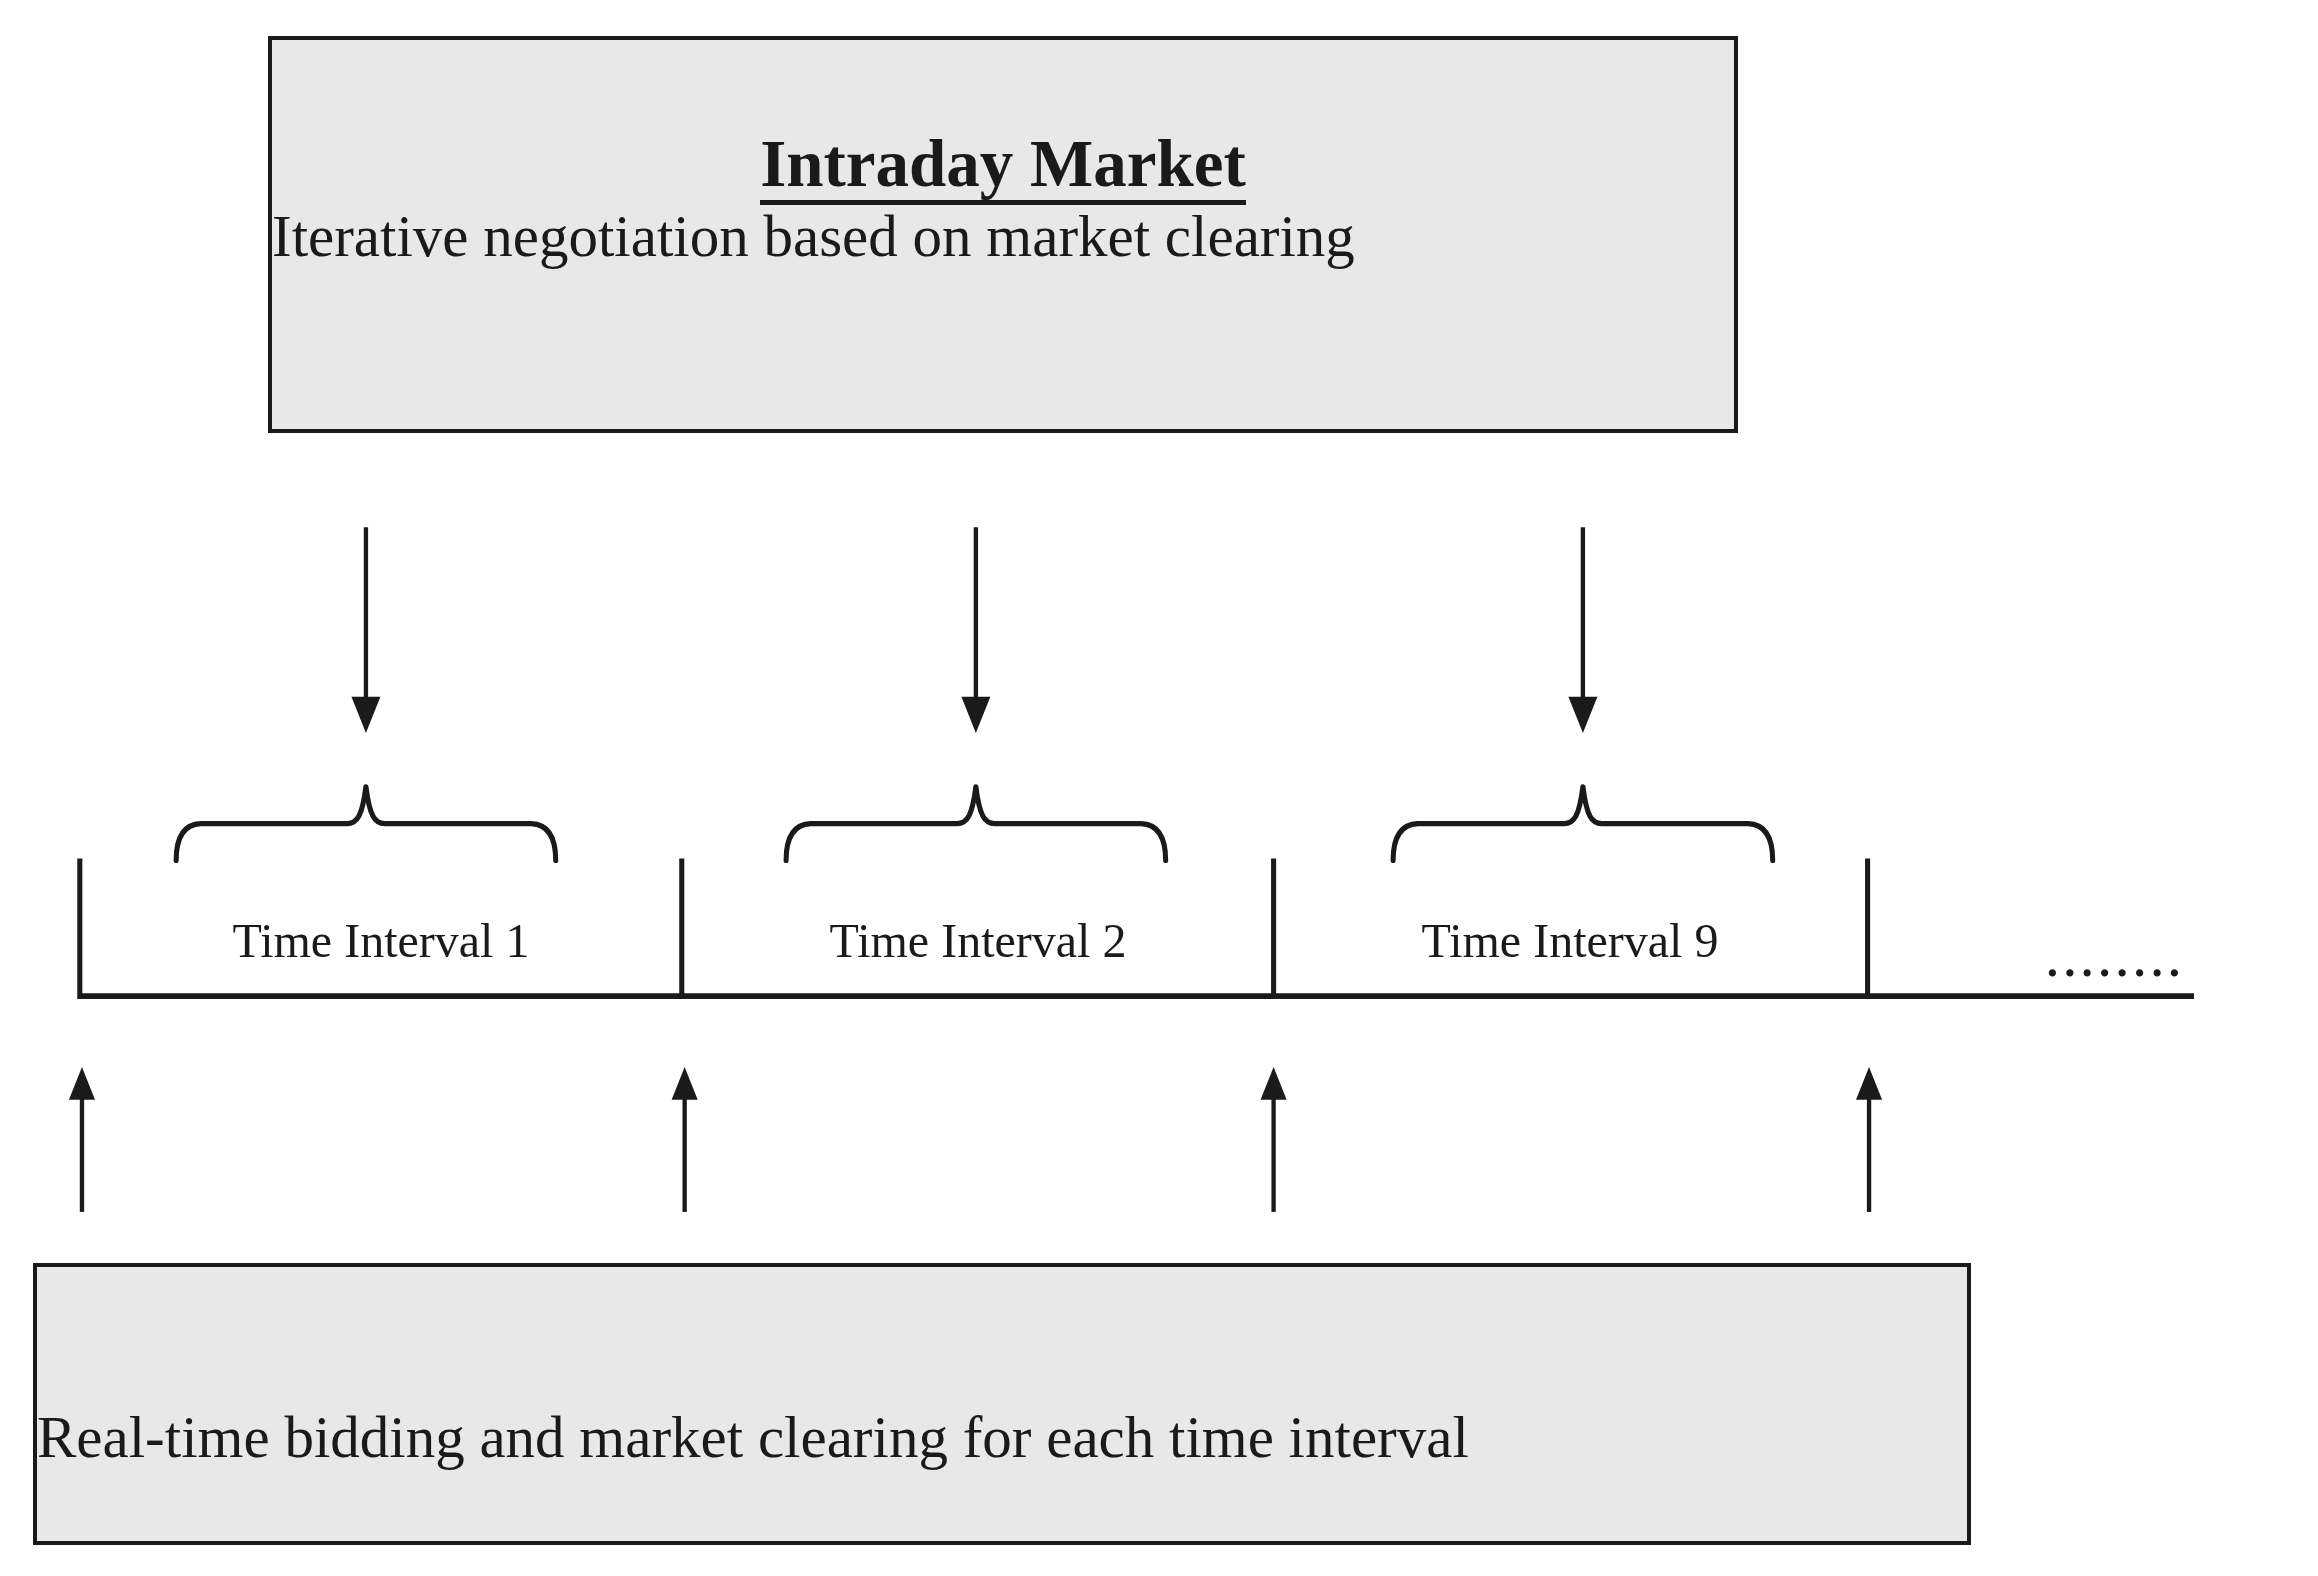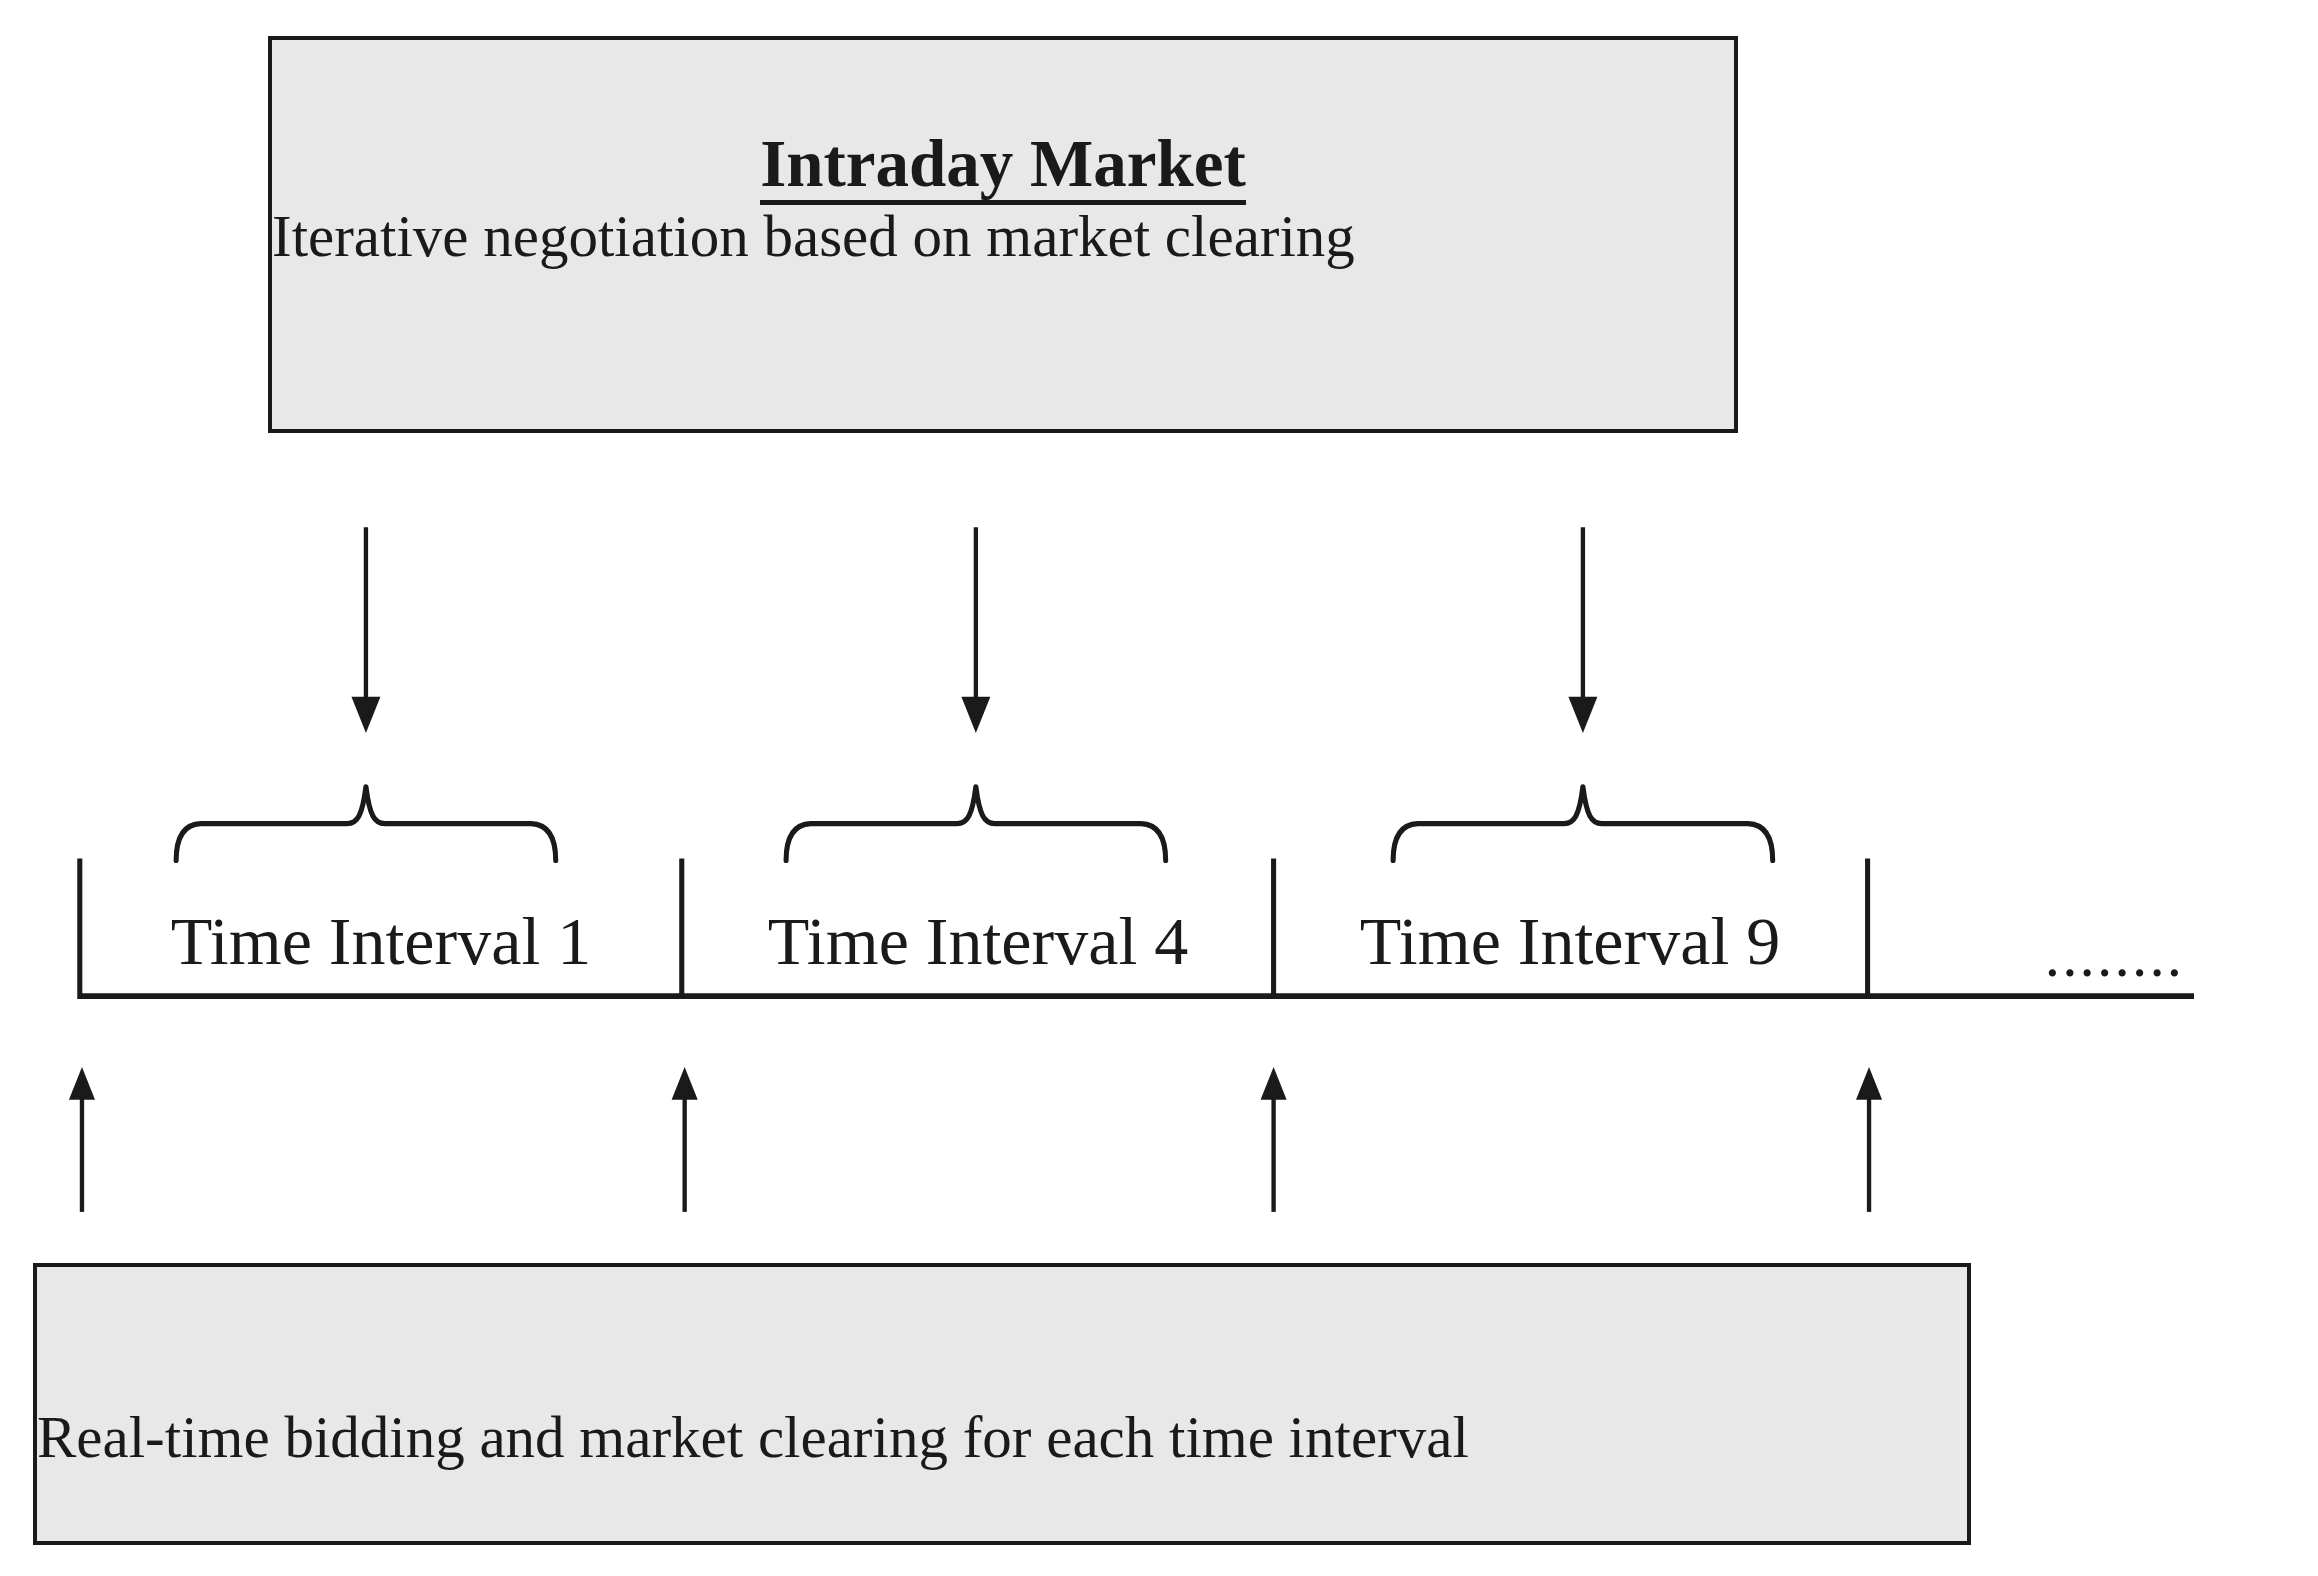--- a/index.html
+++ b/index.html
@@ -77,21 +77,21 @@
   }
   .lineart polygon {
     fill: var(--line, #1a1a1a);
     stroke: none;
   }
 
   .interval-label {
     position: absolute;
     top: 905px;
     text-align: center;
-    font-size: 68px;
+    font-size: 48px;
     line-height: 72px;
     white-space: nowrap;
   }
   .interval-1 { left: 80px;  width: 602px; }
   .interval-2 { left: 682px;  width: 592px; }
   .interval-3 { left: 1273px; width: 594px; }
 
   .timeline-dots {
     position: absolute;
     left: 2035px;
@@ -159,21 +159,21 @@
       <line x1="1758" y1="1510" x2="1758" y2="1673" stroke-width="6"></line>
       <polygon points="1740,1518 1776,1518 1758,1473"></polygon>
     </g>
     <g>
       <line x1="2580" y1="1510" x2="2580" y2="1673" stroke-width="6"></line>
       <polygon points="2562,1518 2598,1518 2580,1473"></polygon>
     </g>
   </svg>
 
   <div class="interval-label interval-1">Time Interval 1</div>
-  <div class="interval-label interval-2">Time Interval 4</div>
+  <div class="interval-label interval-2">Time Interval 2</div>
   <div class="interval-label interval-3">Time Interval 9</div>
 
   <div class="timeline-dots">........</div>
 
   <div class="market-box box-realtime">
     <div class="box-desc">Real-time bidding and market clearing for each time interval</div>
   </div>
 
 </div>
 

